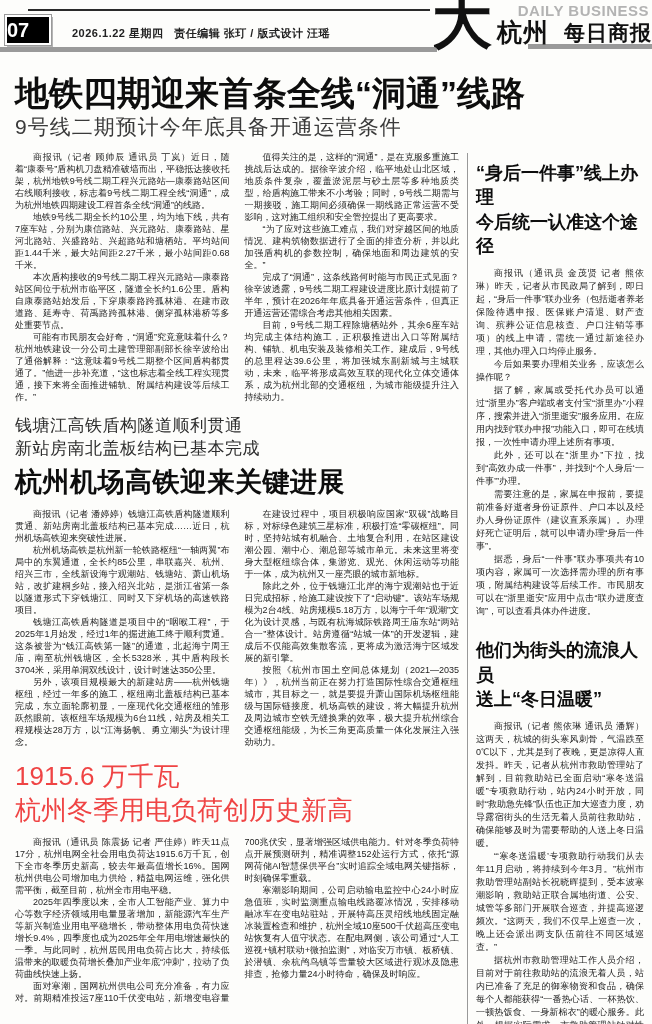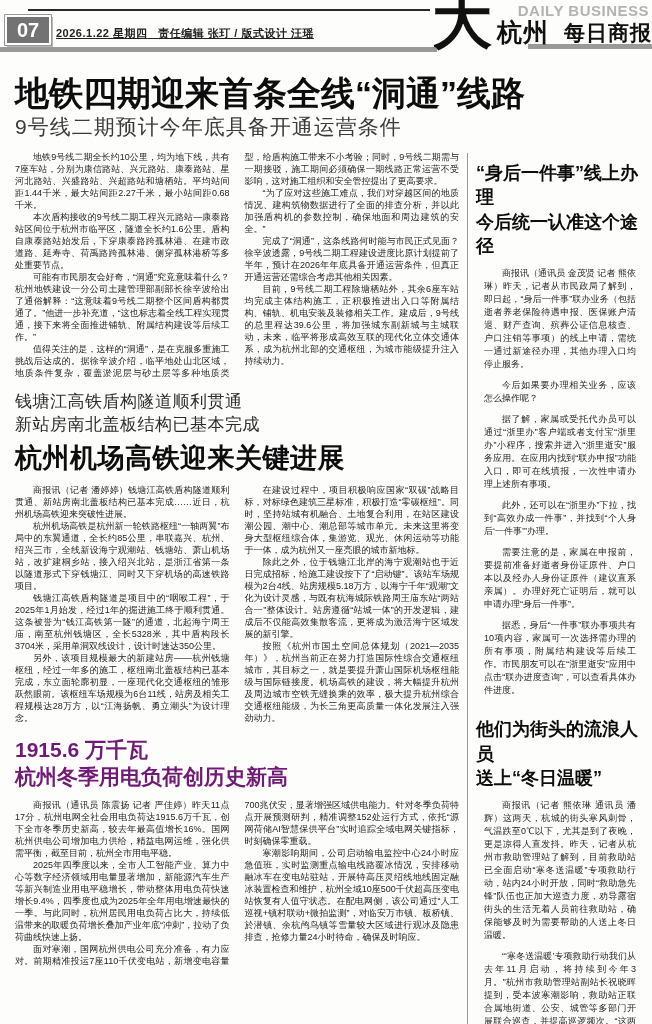--- a/index.html
+++ b/index.html
@@ -7,49 +7,49 @@
   .page {
     position:relative; width:652px; height:1024px; margin:0 auto;
     background:#fdfdfb; color:#151515; overflow:hidden;
     font-family:"Liberation Sans", sans-serif;
   }
   
   .header { position:relative; height:58px; }
   .hdr-topline { position:absolute; left:28px; top:9px; width:402px; height:2px; background:#2a2a2a; }
   .page-badge {
     position:absolute; left:5px; top:15px; width:46px; height:30px;
-    background:#737373; color:#fff; font-size:20px; font-weight:bold;
-    text-align:center; line-height:26px; border:2px solid #fff;
+    background:#000000; color:#fff; font-size:20px; font-weight:bold;
+    line-height:26px; border:2px solid #fff;
     box-shadow:0 0 0 1px #9a9a9a, 2px 2px 0 #b5b5b5;
   }
-  .hdr-meta { position:absolute; left:56px; top:26px; font-size:11px; font-weight:bold; color:#222; letter-spacing:.5px; white-space:nowrap;text-decoration:underline; }
+  .hdr-meta { position:absolute; left:72px; top:26px; font-size:11px; font-weight:bold; color:#222; letter-spacing:.5px; white-space:nowrap; }
   .hdr-rule-left  { position:absolute; left:0; top:47px; width:437px; height:5px; background:#9a9a9a; }
   .hdr-rule-right { position:absolute; left:528px; right:0; top:44px; height:5px; background:#9a9a9a; }
   .masthead-char { position:absolute; left:432px; top:-8px; font-size:60px; font-weight:900; font-family:"Liberation Serif", serif; color:#111; line-height:1; }
   .masthead-city { position:absolute; left:497px; top:16px; font-size:25px; font-weight:900; color:#111; letter-spacing:1px; }
   .brand-en { position:absolute; right:3px; top:2px; font-size:15px; font-weight:bold; color:#b3b3b3; letter-spacing:.5px; }
   .brand-cn { position:absolute; right:0; top:19px; font-size:21px; font-weight:900; color:#111; letter-spacing:1px;margin-left:37px; }
   
   .lead-head { padding:16px 15px 0 15px; }
   .lead-title { font-size:34px; font-weight:700; line-height:1.15; letter-spacing:0; color:#0d0d0d; }
   .lead-sub   { font-size:21px; font-weight:400; color:#3a3a3a; letter-spacing:1px; }
   
   .content { display:flex; align-items:stretch; padding:10px 5px 0 15px; }
   .main { width:444px; flex:none; }
   .divider { flex:none; width:0; border-left:1px solid #999; margin:2px 8px 0 8px; }
   .sidebar { flex:1; min-width:0; padding-right:3px; }
   .art-body { column-count:2; column-gap:15px; text-align:justify; font-size:9px; line-height:12px; color:#242424; }
   .art-body p { margin:0; text-indent:2em; }
   .sec-gap { height:12px; }
   .kicker { font-size:17px; line-height:1.35; color:#2d2d2d; letter-spacing:.5px; }
   .a2-title { font-size:27px; font-weight:900; color:#0d0d0d; margin:3px 0 8px 0; letter-spacing:.5px; }
-  .a3-title { font-size:21px; font-weight:700; color:#701a75; line-height:1.3; margin-bottom:8px; }
+  .a3-title { font-size:26px; font-weight:400; color:#ef4444; line-height:1.3; margin-bottom:8px; }
   .side-title { font-size:18px; font-weight:900; line-height:1.35; color:#0d0d0d; }
   .side-body { margin-top:9px; text-align:justify; font-size:9px; line-height:13px; color:#242424; }
-  .side-body p { margin:8px; text-indent:2em; }
+  .side-body p { margin:0; text-indent:2em; }
   .side-a { margin-top:10px; }
   .side-b { margin-top:20px; }
 </style>
 </head>
 <body>
 
 <div class="page">
 
   <div class="header">
     <div class="hdr-topline"></div>
@@ -69,20 +69,21 @@
   <div class="lead-head">
     <div class="lead-title">地铁四期迎来首条全线“洞通”线路</div>
     <div class="lead-sub">9号线二期预计今年底具备开通运营条件</div>
   </div>
 
   <div class="content">
 
     <div class="main">
 
       <div class="art-body">
+        <p>商报讯（记者 顾帅辰 通讯员 丁岚）近日，随着“康泰号”盾构机刀盘精准破墙而出，平稳抵达接收托架，杭州地铁9号线二期工程兴元路站—康泰路站区间右线顺利接收，标志着9号线二期工程全线“洞通”，成为杭州地铁四期建设工程首条全线“洞通”的线路。</p>
         <p>地铁9号线二期全长约10公里，均为地下线，共有7座车站，分别为康信路站、兴元路站、康泰路站、星河北路站、兴盛路站、兴超路站和塘栖站。平均站间距1.44千米，最大站间距2.27千米，最小站间距0.68千米。</p>
         <p>本次盾构接收的9号线二期工程兴元路站—康泰路站区间位于杭州市临平区，隧道全长约1.6公里。盾构自康泰路站始发后，下穿康泰路跨孤林港、在建市政道路、延寿寺、荷禹路跨孤林港、侧穿孤林港桥等多处重要节点。</p>
         <p>可能有市民朋友会好奇，“洞通”究竟意味着什么？杭州地铁建设一分公司土建管理部副部长徐辛波给出了通俗解释：“这意味着9号线二期整个区间盾构都贯通了。”他进一步补充道，“这也标志着全线工程实现贯通，接下来将全面推进铺轨、附属结构建设等后续工作。”</p>
         <p>值得关注的是，这样的“洞通”，是在克服多重施工挑战后达成的。据徐辛波介绍，临平地处山北区域，地质条件复杂，覆盖淤泥层与砂土层等多种地质类型，给盾构施工带来不小考验；同时，9号线二期需与一期接驳，施工期间必须确保一期线路正常运营不受影响，这对施工组织和安全管控提出了更高要求。</p>
         <p>“为了应对这些施工难点，我们对穿越区间的地质情况、建构筑物数据进行了全面的排查分析，并以此加强盾构机的参数控制，确保地面和周边建筑的安全。”</p>
         <p>完成了“洞通”，这条线路何时能与市民正式见面？徐辛波透露，9号线二期工程建设进度比原计划提前了半年，预计在2026年年底具备开通运营条件，但真正开通运营还需综合考虑其他相关因素。</p>
         <p>目前，9号线二期工程除塘栖站外，其余6座车站均完成主体结构施工，正积极推进出入口等附属结构、铺轨、机电安装及装修相关工作。建成后，9号线的总里程达39.6公里，将加强城东副新城与主城联动，未来，临平将形成高效互联的现代化立体交通体系，成为杭州北部的交通枢纽，为城市能级提升注入持续动力。</p>
       </div>
 
       <div class="sec-gap"></div>

